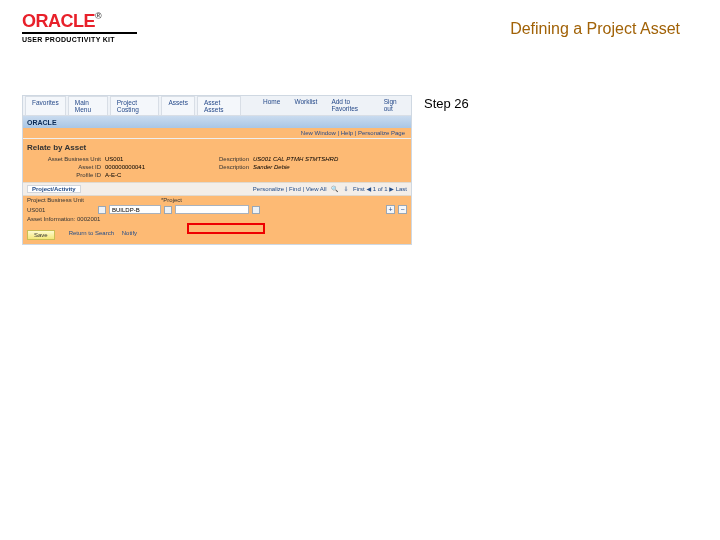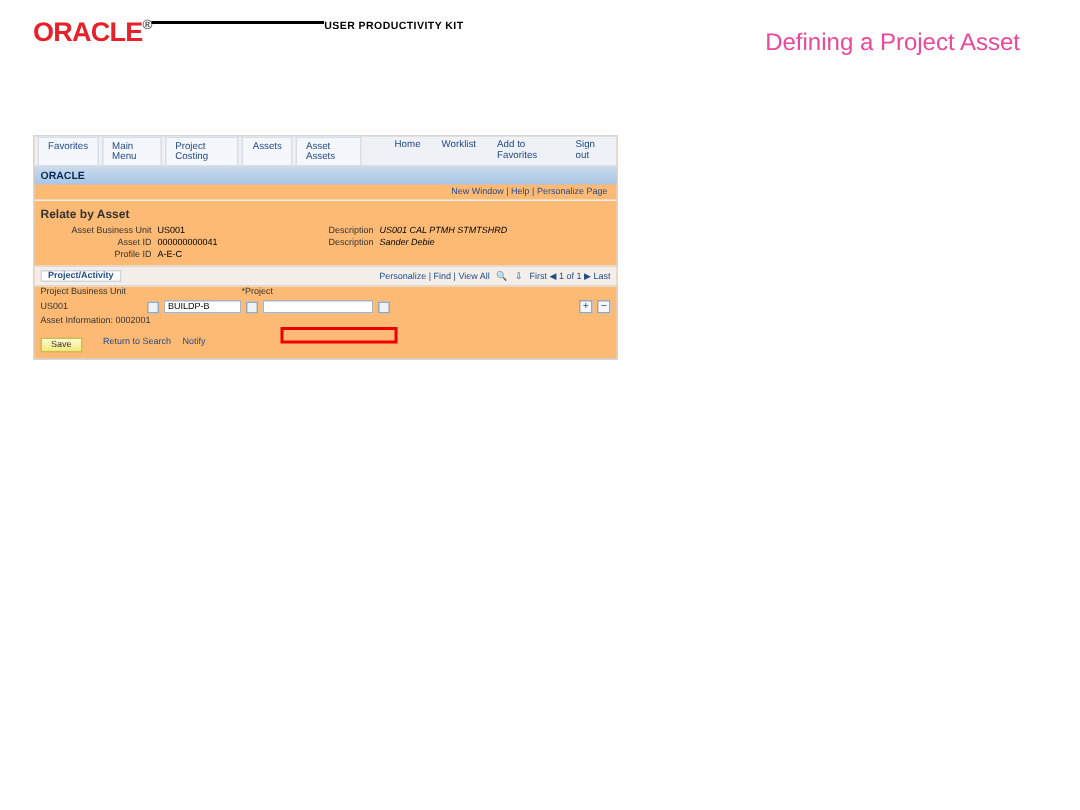--- a/index.html
+++ b/index.html
@@ -5,21 +5,21 @@
   * { box-sizing: border-box; margin: 0; padding: 0; }
   html, body { width: 720px; height: 540px; font-family: Arial, Helvetica, sans-serif; background: #fff; color: #000; }
 
   
   .header {
     display: flex;
     justify-content: space-between;
     align-items: flex-start;
     padding: 12px 40px 2px 22px;
   }
-  .logo-block { display: flex; flex-direction: row; }
+  .logo-block { display: flex; flex-direction: column; }
   .oracle-logo {
     font-family: Arial, sans-serif;
     font-weight: 700;
     font-size: 18px;
     color: #e8202a;
     letter-spacing: -0.5px;
     line-height: 1;
   }
   .oracle-logo sup { font-size: 9px; vertical-align: top; color: #555; }
   .logo-sub {
@@ -30,21 +30,21 @@
     margin-top: 2px;
   }
   .logo-rule {
     height: 2px;
     width: 115px;
     background: #000;
     margin-top: 2px;
   }
   .doc-title {
     font-size: 16px;
-    color: #ec4899;
+    color: #a16207;
     padding-top: 8px;
   }
 
   
   .content {
     display: flex;
     align-items: flex-start;
     padding-top: 50px;
   }
   .screenshot-col {
@@ -267,15 +267,16 @@
             <span>Notify</span>
           </div>
         </div>
       </div>
 
       <div class="hl" style="left:165px; top:128px;"></div>
     </div>
   </div>
 
   <div class="instruction-col">
+    <div class="step-line">Step 26</div>
   </div>
 
 </div>
 
 </body></html>

